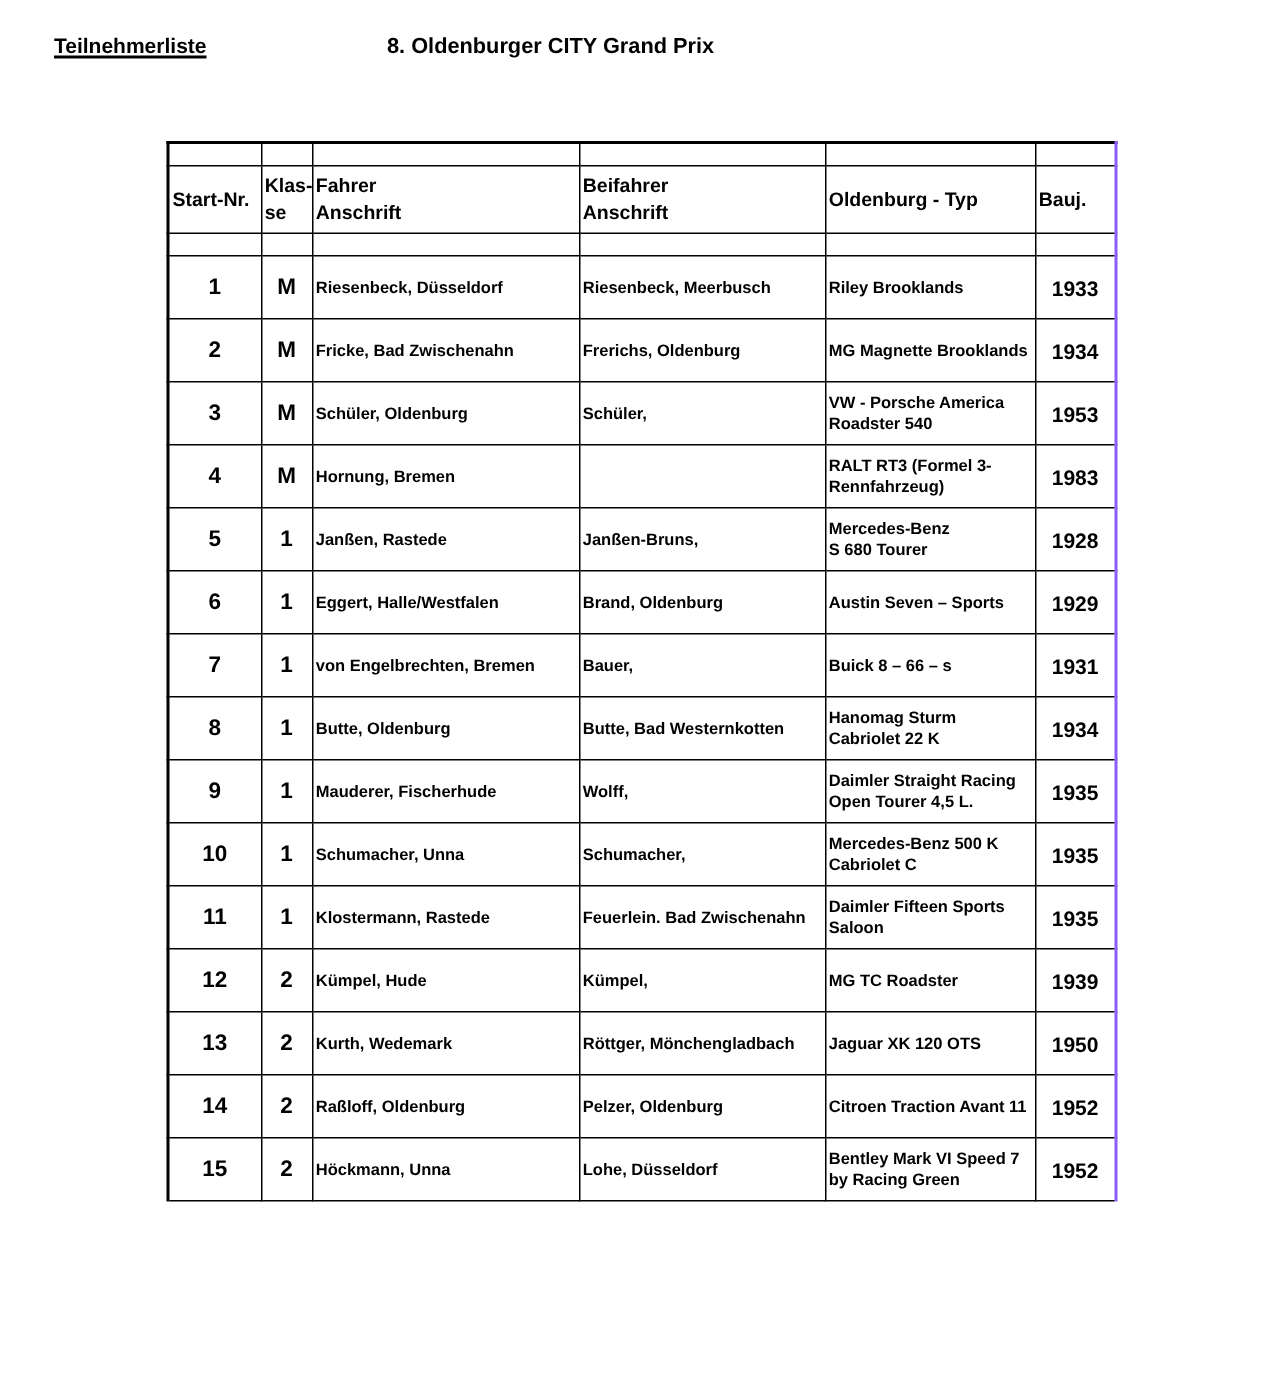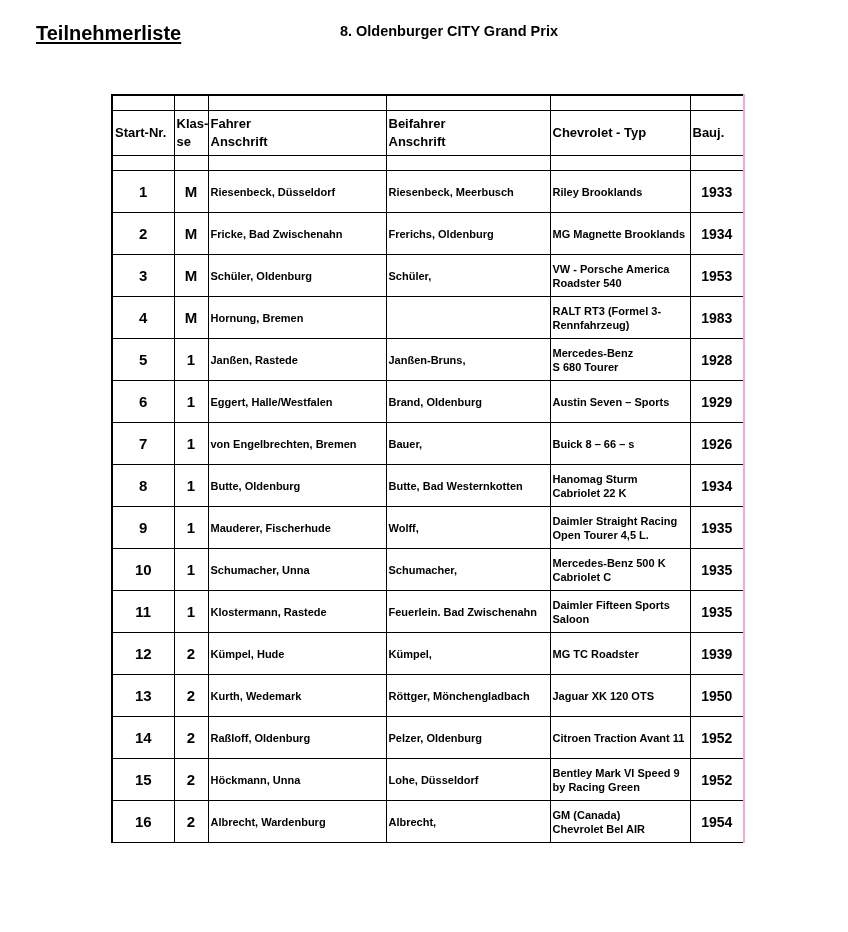--- a/index.html
+++ b/index.html
@@ -12,45 +12,45 @@
       height: 932px;
       position: relative;
       overflow: hidden;
       font-family: "Liberation Sans", sans-serif;
       color: #000000;
     }
     .doc-label {
       position: absolute;
       left: 36px;
       top: 22px;
-      font-size: 20px;
+      font-size: 14px;
       font-weight: bold;
       text-decoration: underline;
       text-underline-offset: 2px;
       text-decoration-thickness: 1.5px;
     }
     .doc-title {
       position: absolute;
       left: 258px;
       width: 300px;
       top: 21px;
-      text-align: right;
+      text-align: left;
       font-size: 14.5px;
       font-weight: bold;
       line-height: 20px;
     }
     table.entries {
       position: absolute;
       left: 111px;
       top: 94px;
       border-collapse: collapse;
       table-layout: fixed;
       width: 632px;
       border-left: 2px solid #000;
-      border-right: 2px solid #f9a8d4;
+      border-right: 2px solid #8b5cf6;
       border-top: 2px solid #000;
     }
     table.entries td, table.entries th {
       border: 1px solid #000;
       padding: 0 2px;
       vertical-align: middle;
       overflow: hidden;
       white-space: nowrap;
     }
     table.entries th {
@@ -125,21 +125,21 @@
         <span class="line">se</span>
       </th>
       <th>
         <span class="line">Fahrer</span>
         <span class="line">Anschrift</span>
       </th>
       <th>
         <span class="line">Beifahrer</span>
         <span class="line">Anschrift</span>
       </th>
-      <th>Chevrolet - Typ</th>
+      <th>Oldenburg - Typ</th>
       <th>Bauj.</th>
     </tr>
     <tr class="spacer-bottom">
       <td></td>
         <td></td>
         <td></td>
         <td></td>
         <td></td>
         <td></td>
     </tr>
@@ -218,21 +218,21 @@
 
   <tr class="entry-row">
     <td class="cell-nr">7</td>
     <td class="cell-klasse">1</td>
     <td class="cell-text">von Engelbrechten,  Bremen</td>
     <td class="cell-text cell-top">Bauer,</td>
     <td class="cell-text">
       <span class="line">Buick 8 – 66 – s</span>
       <span class="line"></span>
     </td>
-    <td class="cell-year">1926</td>
+    <td class="cell-year">1931</td>
   </tr>
 
   <tr class="entry-row">
     <td class="cell-nr">8</td>
     <td class="cell-klasse">1</td>
     <td class="cell-text">Butte,  Oldenburg</td>
     <td class="cell-text">Butte,  Bad Westernkotten</td>
     <td class="cell-text">
       <span class="line">Hanomag Sturm</span>
       <span class="line">Cabriolet 22 K</span>
@@ -311,33 +311,22 @@
     </td>
     <td class="cell-year">1952</td>
   </tr>
 
   <tr class="entry-row">
     <td class="cell-nr">15</td>
     <td class="cell-klasse">2</td>
     <td class="cell-text">Höckmann,  Unna</td>
     <td class="cell-text">Lohe,  Düsseldorf</td>
     <td class="cell-text">
-      <span class="line">Bentley Mark VI Speed 9</span>
+      <span class="line">Bentley Mark VI Speed 7</span>
       <span class="line">by Racing Green</span>
     </td>
     <td class="cell-year">1952</td>
   </tr>
 
-  <tr class="entry-row">
-    <td class="cell-nr">16</td>
-    <td class="cell-klasse">2</td>
-    <td class="cell-text">Albrecht,  Wardenburg</td>
-    <td class="cell-text cell-top">Albrecht,</td>
-    <td class="cell-text">
-      <span class="line">GM (Canada)</span>
-      <span class="line">Chevrolet Bel AIR</span>
-    </td>
-    <td class="cell-year">1954</td>
-  </tr>
 
 
 </tbody>
 </table>
 
 </body></html>

